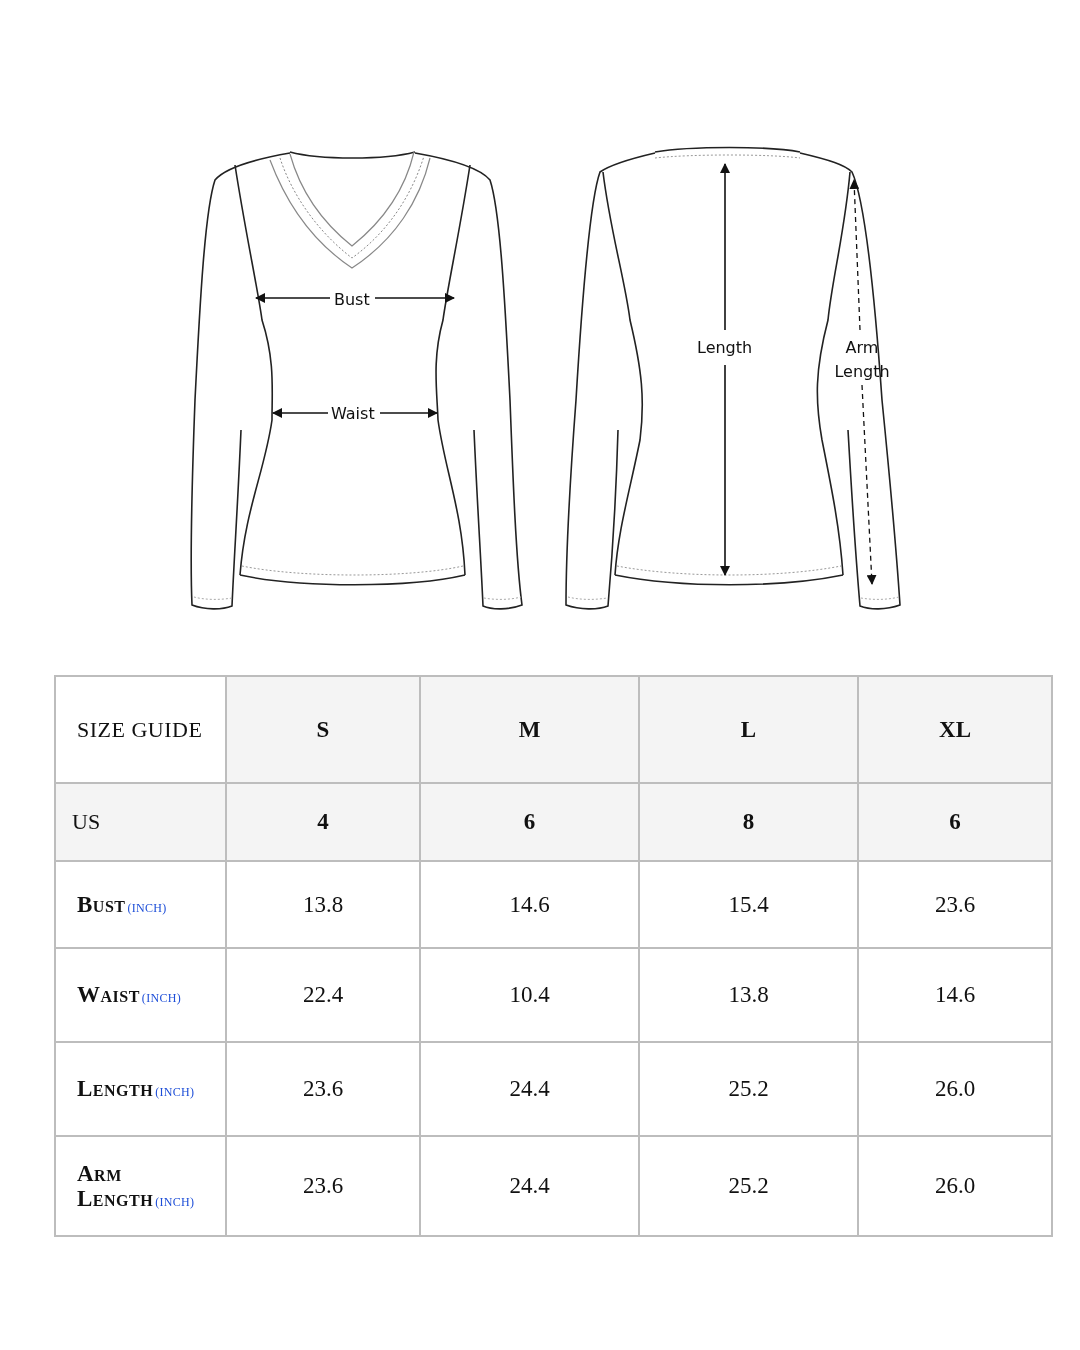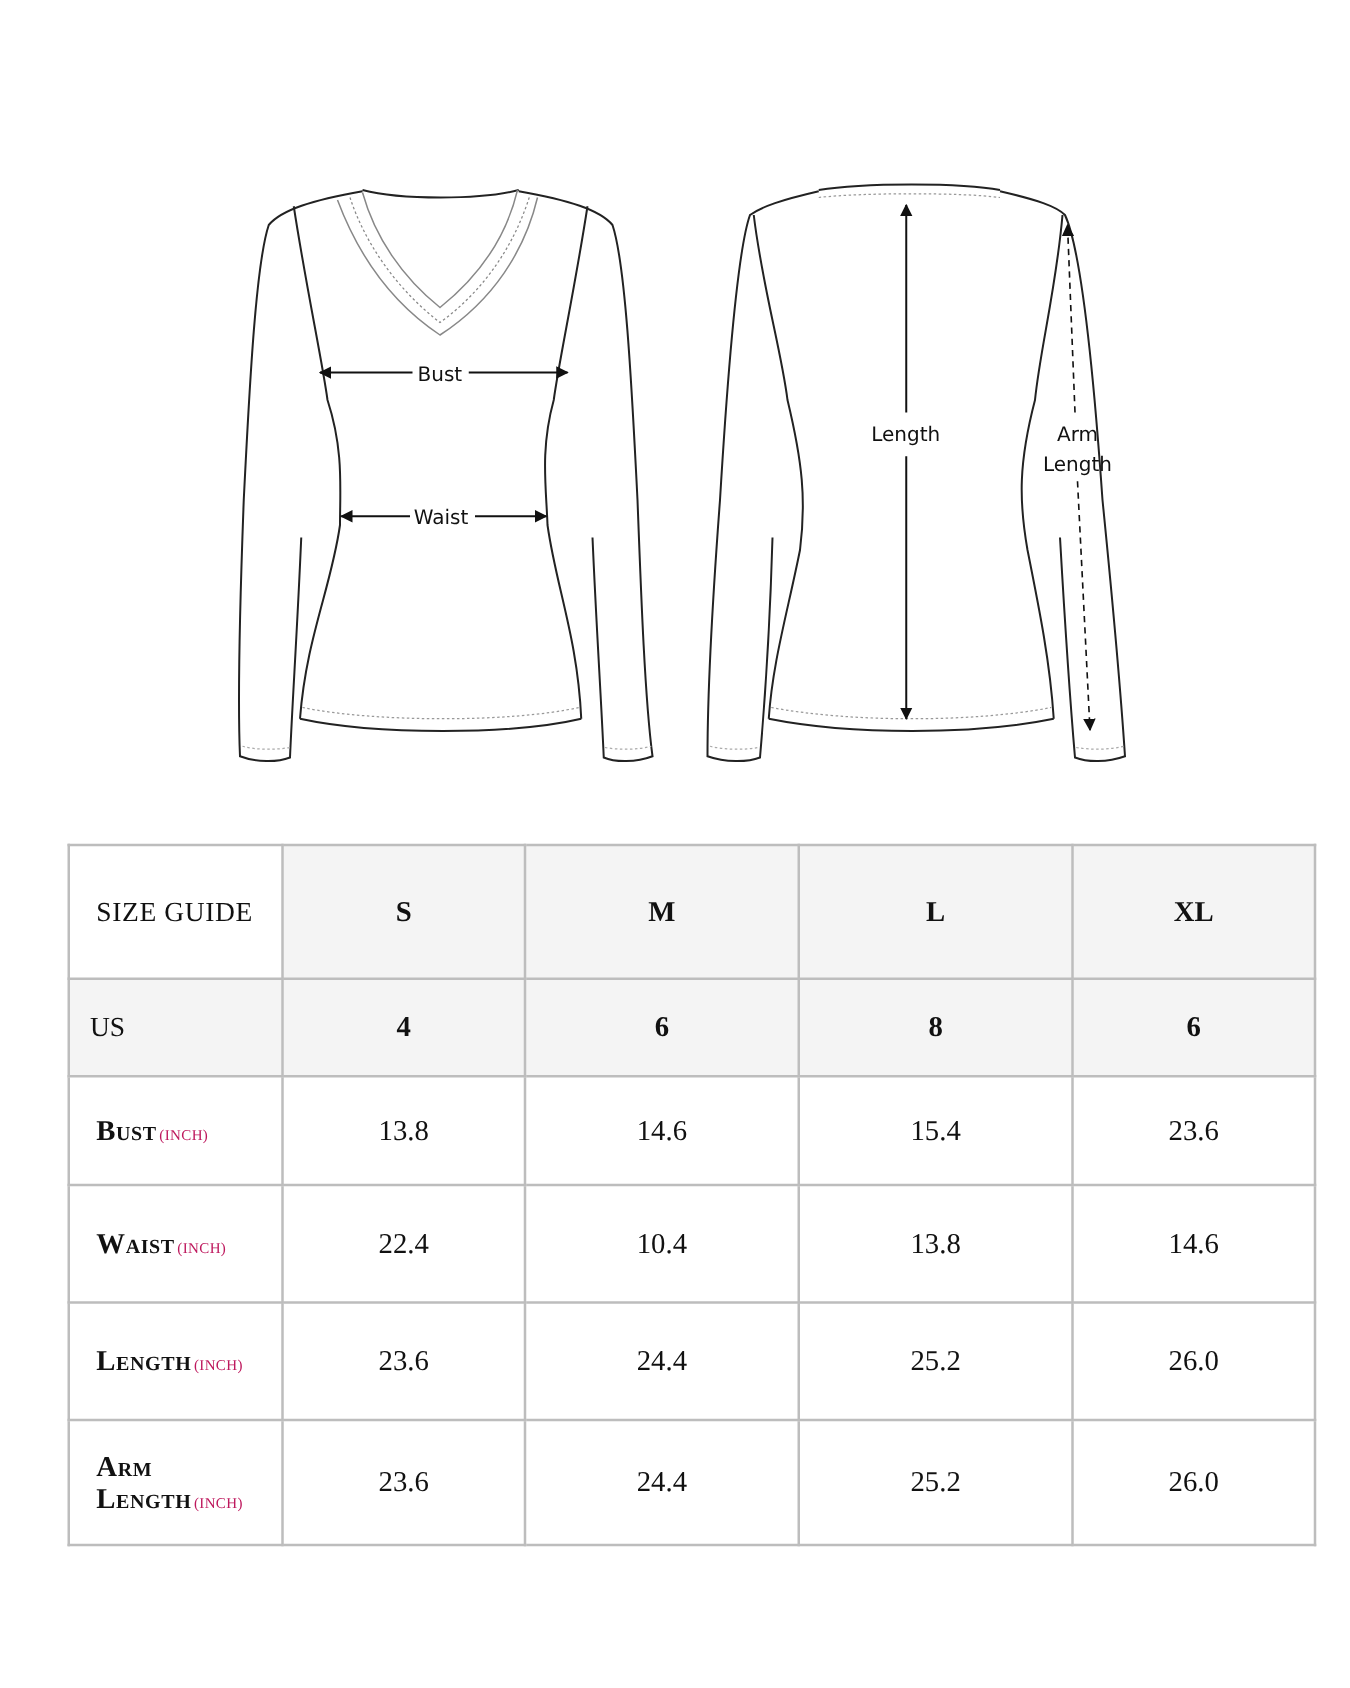--- a/index.html
+++ b/index.html
@@ -14,21 +14,21 @@
   table.size-table td { border: 2px solid #bdbdbd; text-align: center; vertical-align: middle; font-size: 23px; padding: 0; }
   table.size-table td.rowhead { text-align: left; padding-left: 21px; }
   tr.hdr td { height: 105px; background: #f4f4f4; font-weight: bold; }
   tr.hdr td.rowhead { background: #ffffff; font-weight: normal; font-size: 22px; letter-spacing: 0.5px; }
   tr.us td { height: 76px; background: #f4f4f4; font-weight: bold; }
   tr.us td.rowhead { font-weight: normal; font-size: 22px; padding-left: 16px; }
   tr.meas td { height: 85px; background: #ffffff; }
   tr.meas.tall td { height: 92px; }
   tr.meas.last td { height: 98px; }
   .mlabel { font-weight: bold; font-variant: small-caps; font-size: 23px; letter-spacing: 0.5px; line-height: 25px; }
-  .munit { font-size: 12px; color: #be185d; font-variant: normal; font-weight: normal; margin-left: 2px; letter-spacing: 0.3px; }
+  .munit { font-size: 12px; color: #1d4ed8; font-variant: normal; font-weight: normal; margin-left: 2px; letter-spacing: 0.3px; }
 </style>
 </head>
 <body>
 
 <div class="illustration">
   <svg width="1080" height="640" viewBox="0 0 1080 640">
     <defs>
       <marker id="ah" markerWidth="10" markerHeight="10" refX="9" refY="5" orient="auto" markerUnits="userSpaceOnUse">
         <path d="M0,0 L10,5 L0,10 z" fill="#111"></path>
       </marker>

